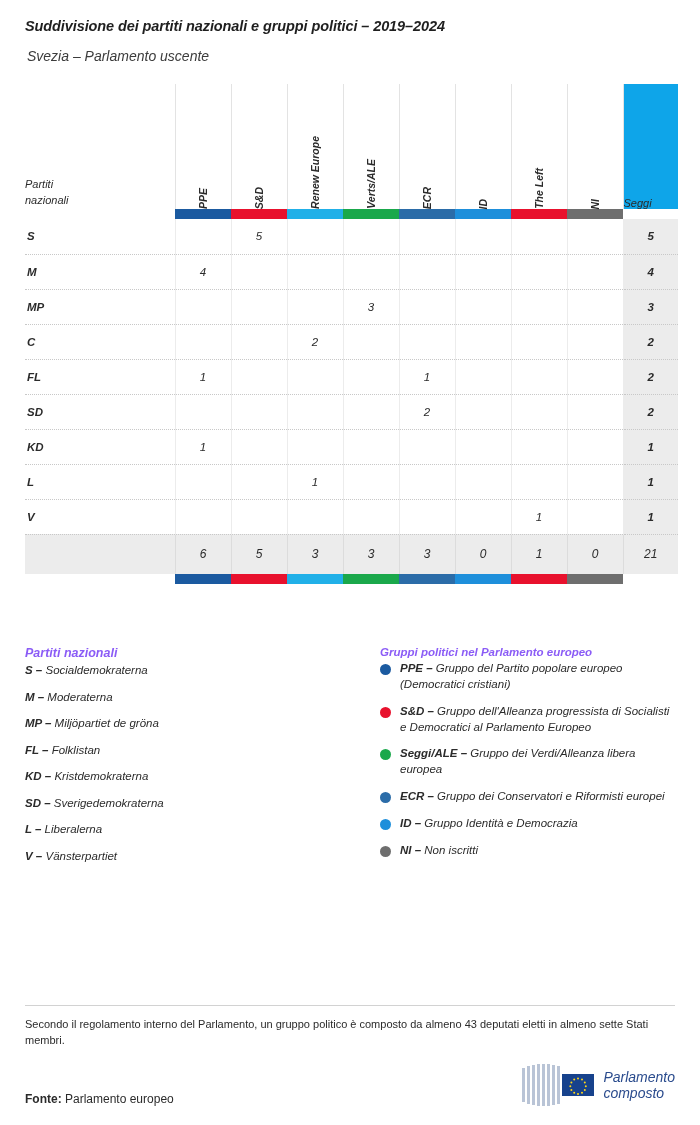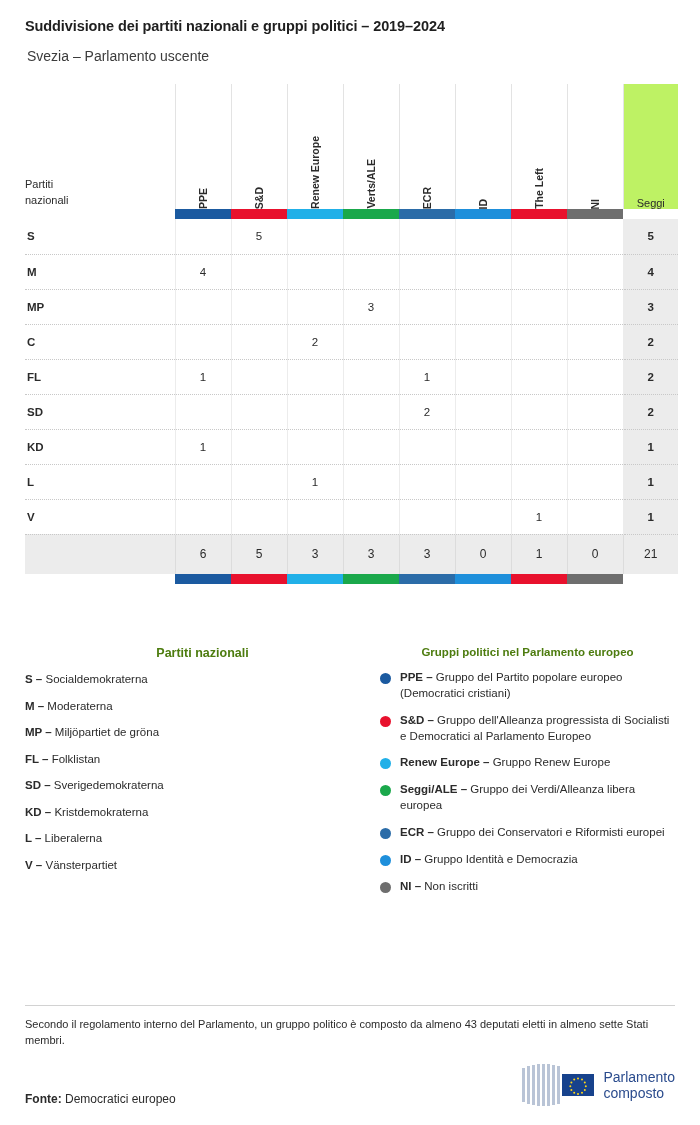--- a/index.html
+++ b/index.html
@@ -5,21 +5,21 @@
   * { box-sizing: border-box; }
   html, body { margin:0; padding:0; }
   body {
     width:700px; height:1125px;
     background:#ffffff;
     font-family:"Liberation Sans", sans-serif;
     color:#2b2b2b;
     font-size:12px;
     position:relative;
   }
-  .page { padding:18px 25px 0 25px; }
+  .page { padding:18px 25px 0 25px;font-style:italic; }
 
   .title {
     font-size:14.5px; font-weight:bold; color:#1f1f1f;
     letter-spacing:-0.1px; margin:0 0 14px 0;
   }
   .subtitle { font-size:14px; color:#3c3c3c; margin:0 0 20px 2px; }
 
   
   .tablewrap { position:relative; margin-top:4px; }
   table.matrix { border-collapse:collapse; width:650px; table-layout:fixed; }
@@ -35,21 +35,21 @@
     font-size:10.5px; font-weight:bold; color:#2b2b2b;
     white-space:nowrap; padding:0 0 8px 0;
     margin:0 auto; display:block;
   }
   .gcell-head { text-align:center; border-left:1px solid #e3e3e3; border-right:1px solid #e3e3e3; }
   .party-head {
     vertical-align:bottom; font-size:11px; font-weight:bold; color:#2b2b2b;
     line-height:1.45; padding-bottom:6px;
   }
   .seats-head {
-    background:#bef264; vertical-align:bottom; text-align:center;
+    background:#0ea5e9; vertical-align:bottom; text-align:left;
     font-size:11px; font-weight:bold; padding-bottom:6px;
   }
 
   .colorbar-row td { height:10px; padding:0; }
   .colorbar-row td.cb { border:0; }
   .cbar { height:10px; width:100%; display:block; }
 
   .data-row td {
     height:35px; font-size:11.5px; color:#2b2b2b;
     border-bottom:1px dotted #c8c8c8;
@@ -72,21 +72,21 @@
   }
   .total-row td.party { background:#ececec; border-left:0; border-right:0; }
   .total-row td.seats { border-left:0; border-right:0; }
 
   .bot-bar-row td { height:10px; padding:0; border:0; }
 
   
   .legend { display:flex; margin-top:62px; }
   .legend-left { width:355px; }
   .legend-right { flex:1; }
-  .legend-h { font-size:12.5px; font-weight:bold; color:#4d7c0f; margin-bottom:12px;text-align:center; }
+  .legend-h { font-size:12.5px; font-weight:bold; color:#8b5cf6; margin-bottom:3px; }
   .legend-h.right { font-weight:bold; font-size:11.5px; }
   .abbr-item { font-size:11.5px; margin-bottom:11px; line-height:1.35; }
   .abbr-item b { font-weight:bold; }
   .grp-item { display:flex; margin-bottom:11px; align-items:flex-start; }
   .dot { width:11px; height:11px; border-radius:50%; margin:3px 9px 0 0; flex:0 0 auto; }
   .grp-text { font-size:11.5px; line-height:1.38; }
   .grp-text b { font-weight:bold;margin-top:38px; }
 
   
   .footnote {
@@ -94,21 +94,21 @@
     border-top:1px solid #d2d2d2; padding-top:11px;
     font-size:11px; line-height:1.45; color:#2b2b2b;
   }
   .source {
     position:absolute; left:25px; top:1092px;
     font-size:12px;
   }
   .source b { font-weight:bold; }
   .ep-logo {
     position:absolute; right:25px; top:1064px;
-    display:flex; align-items:center;
+    display:flex; align-items:center;font-style:italic;
   }
   .ep-flag { width:72px; height:42px; margin-right:9px; }
   .ep-name { font-size:14px; color:#2a4b8d; line-height:1.15; }
 </style>
 </head>
 <body>
 
 <div class="page">
 
   <div class="title">Suddivisione dei partiti nazionali e gruppi politici – 2019–2024</div>
@@ -338,42 +338,38 @@
   </div>
 
   <div class="legend">
     <div class="legend-left">
       <div class="legend-h">Partiti nazionali</div>
       <div id="party-list">
           <div class="abbr-item"><b>S –</b> Socialdemokraterna</div>
           <div class="abbr-item"><b>M –</b> Moderaterna</div>
           <div class="abbr-item"><b>MP –</b> Miljöpartiet de gröna</div>
           <div class="abbr-item"><b>FL –</b> Folklistan</div>
+          <div class="abbr-item"><b>KD –</b> Kristdemokraterna</div>
           <div class="abbr-item"><b>SD –</b> Sverigedemokraterna</div>
-          <div class="abbr-item"><b>KD –</b> Kristdemokraterna</div>
           <div class="abbr-item"><b>L –</b> Liberalerna</div>
           <div class="abbr-item"><b>V –</b> Vänsterpartiet</div>
         </div>
     </div>
     <div class="legend-right">
       <div class="legend-h right">Gruppi politici nel Parlamento europeo</div>
       <div id="group-list">
           <div class="grp-item">
             <span class="dot" style="background:#1b5aa0"></span>
             <span class="grp-text"><b>PPE –</b> Gruppo del Partito popolare europeo (Democratici cristiani)</span>
           </div>
           <div class="grp-item">
             <span class="dot" style="background:#e8112d"></span>
             <span class="grp-text"><b>S&amp;D –</b> Gruppo dell'Alleanza progressista di Socialisti e Democratici al Parlamento Europeo</span>
           </div>
           <div class="grp-item">
-            <span class="dot" style="background:#21b0e8"></span>
-            <span class="grp-text"><b>Renew Europe –</b> Gruppo Renew Europe</span>
-          </div>
-          <div class="grp-item">
             <span class="dot" style="background:#1aa84b"></span>
             <span class="grp-text"><b>Seggi/ALE –</b> Gruppo dei Verdi/Alleanza libera europea</span>
           </div>
           <div class="grp-item">
             <span class="dot" style="background:#2b6ca8"></span>
             <span class="grp-text"><b>ECR –</b> Gruppo dei Conservatori e Riformisti europei</span>
           </div>
           <div class="grp-item">
             <span class="dot" style="background:#1e8fdb"></span>
             <span class="grp-text"><b>ID –</b> Gruppo Identità e Democrazia</span>
@@ -385,21 +381,21 @@
         </div>
     </div>
   </div>
 
 </div>
 
 <div class="footnote">Secondo il regolamento interno del Parlamento, un gruppo politico è composto da almeno 43 deputati eletti in almeno sette Stati membri.</div>
 
 <div class="source">
   <b>Fonte:</b>
-  <span>Democratici europeo</span>
+  <span>Parlamento europeo</span>
 </div>
 
 <div class="ep-logo">
   <svg class="ep-flag" viewBox="0 0 72 42">
     <g fill="#b9c4d6">
       <rect x="0" y="4" width="3" height="34"></rect>
         <rect x="5" y="2" width="3" height="38"></rect>
       <rect x="10" y="1" width="3" height="40"></rect>
         <rect x="15" y="0" width="3" height="42"></rect>
       <rect x="20" y="0" width="3" height="42"></rect>

